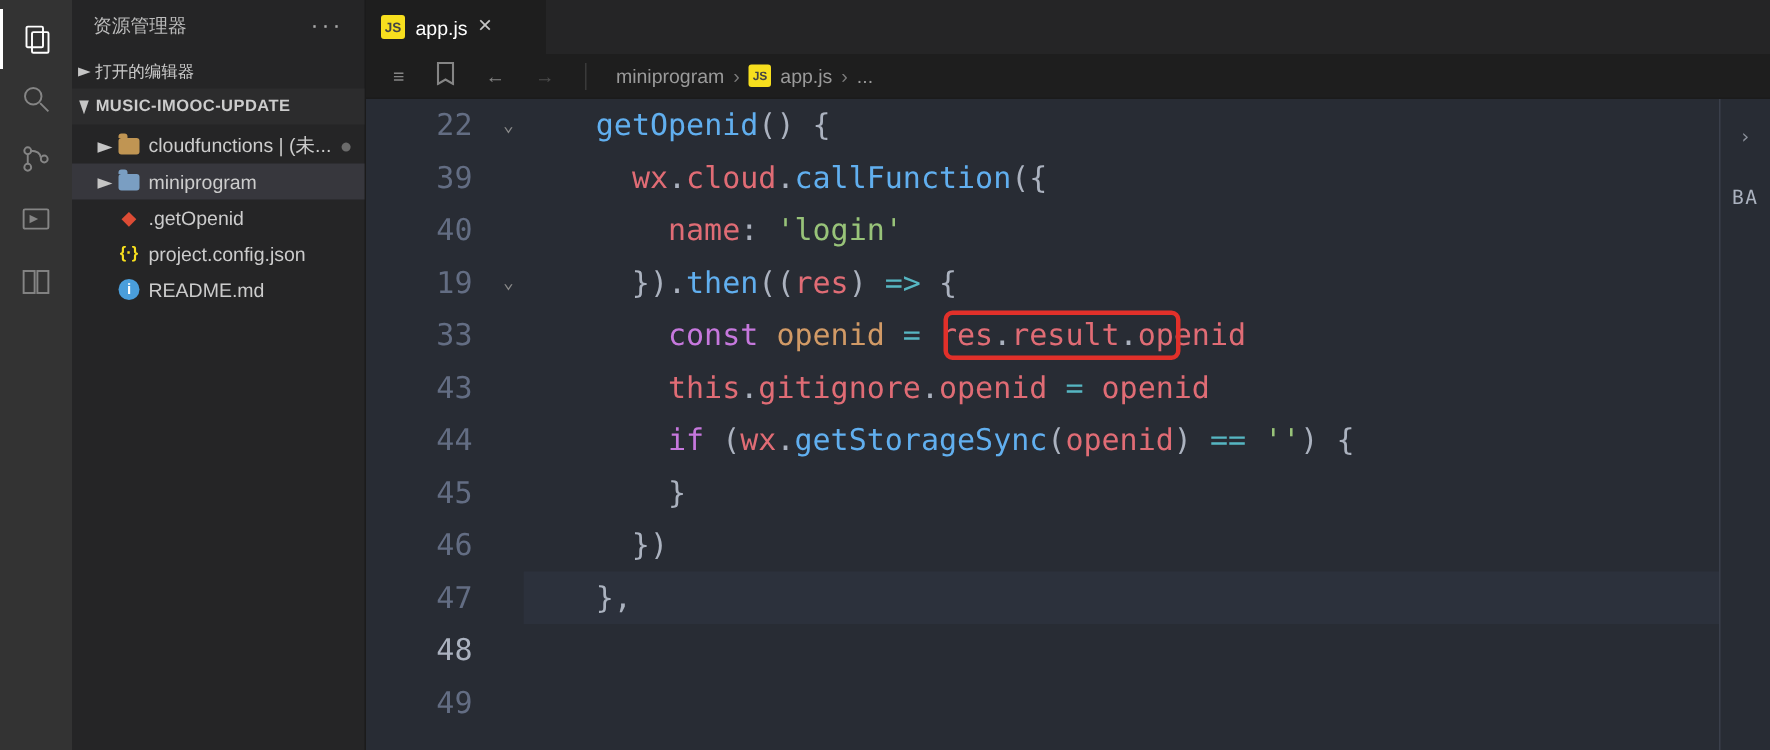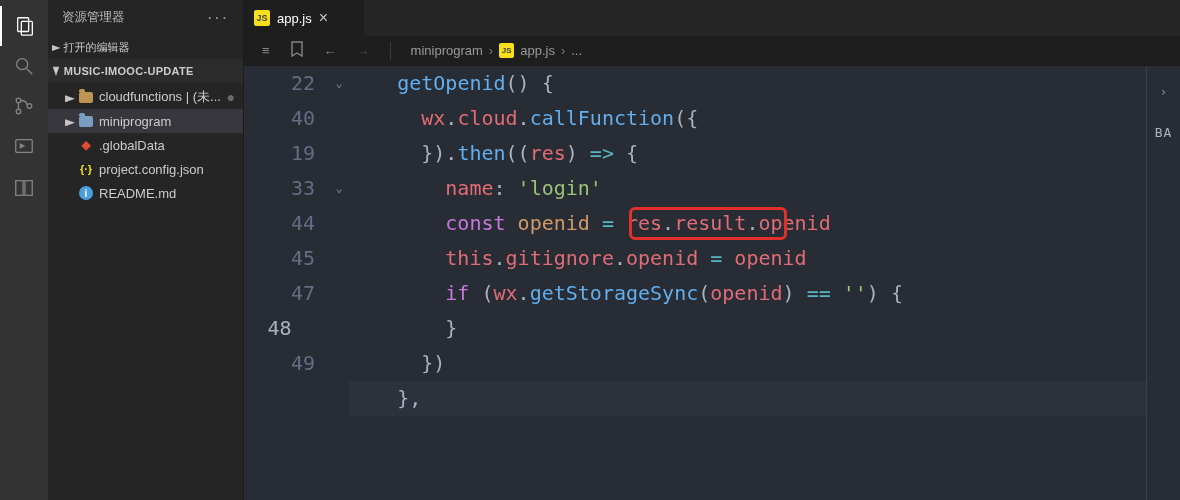--- a/index.html
+++ b/index.html
@@ -69,21 +69,21 @@
 }
 .editor-toolbar .ico { color:#858585; cursor:pointer; }
 .editor-toolbar .sep { width:1px; height:18px; background:#3a3a3a; }
 .breadcrumb { display:flex; align-items:center; gap:6px; color:#9a9a9a; font-size:13px; }
 .breadcrumb .chev { color:#7a7a7a; }
 .breadcrumb .js-badge { width:15px; height:15px; font-size:8px; }
 
 .editor { flex:1; display:flex; overflow:hidden; position:relative; background:#282c34; font-family: Menlo, Consolas, monospace; font-size:20px; line-height:35px; }
 .gutter { width:85px; text-align:right; padding-right:14px; color:#636d83; user-select:none; }
 .gutter .ln { height:35px; }
-.gutter .ln.cur { color:#abb2bf;text-align:center; }
+.gutter .ln.cur { color:#abb2bf; }
 .fold-col { width:20px; color:#8a8a8a; }
 .fold-col .fr { height:35px; display:flex; align-items:center; justify-content:center; font-size:12px; }
 .code { flex:1; overflow:hidden; position:relative; }
 .code .row { height:35px; white-space:pre; }
 .code .row.cur { background:#2c313c; }
 .outline-col { width:34px; border-left:1px solid #3a3f4b; display:flex; flex-direction:column; align-items:center; padding-top:8px; }
 .outline-col .chev { color:#8a8f99; font-size:13px; margin-bottom:6px; }
 .outline-col .lbl { color:#abb2bf; font-size:13px; letter-spacing:1px; }
 
 .hl-box { position:absolute; border:3px solid #e1302a; border-radius:6px; pointer-events:none; }
@@ -153,21 +153,21 @@
       <div class="tree-item sel">
         <span class="tw">▶</span>
         <span class="fic">
           <span class="folder-ico blue"></span>
         </span>
         <span>miniprogram</span>
       </div>
       <div class="tree-item">
         <span class="tw"></span>
         <span class="fic git-ico">◆</span>
-        <span>.globalData</span>
+        <span>.getOpenid</span>
       </div>
       <div class="tree-item">
         <span class="tw"></span>
         <span class="fic json-ico">{·}</span>
         <span>project.config.json</span>
       </div>
       <div class="tree-item">
         <span class="tw"></span>
         <span class="fic">
           <span class="info-ico">i</span>
@@ -202,25 +202,28 @@
       <span class="js-badge">JS</span>
       <span>app.js</span>
       <span class="chev">›</span>
       <span>...</span>
     </div>
   </div>
 
   <div class="editor">
     <div class="gutter" id="gutter">
         <div class="ln">22</div>
+        <div class="ln">39</div>
         <div class="ln">40</div>
         <div class="ln">19</div>
         <div class="ln">33</div>
+        <div class="ln">43</div>
         <div class="ln">44</div>
         <div class="ln">45</div>
+        <div class="ln">46</div>
         <div class="ln">47</div>
         <div class="ln cur">48</div>
         <div class="ln">49</div>
       </div>
     <div class="fold-col" id="foldcol">
         <div class="fr">
           <span style="cursor:pointer">⌄</span>
         </div>
         <div class="fr"></div>
         <div class="fr"></div>
@@ -233,22 +236,22 @@
         <div class="fr"></div>
         <div class="fr"></div>
         <div class="fr"></div>
         <div class="fr"></div>
         <div class="fr"></div>
       </div>
     <div class="code" id="code">
 
     <div class="row"><span class="t-white">    </span><span class="t-blue">getOpenid</span><span class="t-white">() {</span></div>
         <div class="row"><span class="t-white">      </span><span class="t-red">wx</span><span class="t-white">.</span><span class="t-red">cloud</span><span class="t-white">.</span><span class="t-blue">callFunction</span><span class="t-white">({</span></div>
+        <div class="row"><span class="t-white">        </span><span class="t-red">name</span><span class="t-white">: </span><span class="t-green">'login'</span></div>
         <div class="row"><span class="t-white">      }).</span><span class="t-blue">then</span><span class="t-white">((</span><span class="t-red">res</span><span class="t-white">) </span><span class="t-cyan">=&gt;</span><span class="t-white"> {</span></div>
-        <div class="row"><span class="t-white">        </span><span class="t-red">name</span><span class="t-white">: </span><span class="t-green">'login'</span></div>
         <div class="row"><span class="t-white">        </span><span class="t-purple">const</span><span class="t-white"> </span><span class="t-gold">openid</span><span class="t-white"> </span><span class="t-cyan">=</span><span class="t-white"> </span><span class="t-red">res</span><span class="t-white">.</span><span class="t-red">result</span><span class="t-white">.</span><span class="t-red">openid</span></div>
         <div class="row"><span class="t-white">        </span><span class="t-red">this</span><span class="t-white">.</span><span class="t-red">gitignore</span><span class="t-white">.</span><span class="t-red">openid</span><span class="t-white"> </span><span class="t-cyan">=</span><span class="t-white"> </span><span class="t-red">openid</span></div>
         <div class="row"><span class="t-white">        </span><span class="t-purple">if</span><span class="t-white"> (</span><span class="t-red">wx</span><span class="t-white">.</span><span class="t-blue">getStorageSync</span><span class="t-white">(</span><span class="t-red">openid</span><span class="t-white">) </span><span class="t-cyan">==</span><span class="t-white"> </span><span class="t-green">''</span><span class="t-white">) {</span></div>
         <div class="row"><span class="t-white">        }</span></div>
         <div class="row"><span class="t-white">      })</span></div>
         <div class="row cur"><span class="t-white">    },</span></div>
         <div class="row"><span class="t-white"></span></div>
         <div class="hl-box" id="hlbox" style="top: 141px; left: 280px; width: 158px; height: 33px;"></div>
       </div>
     <div class="outline-col">

